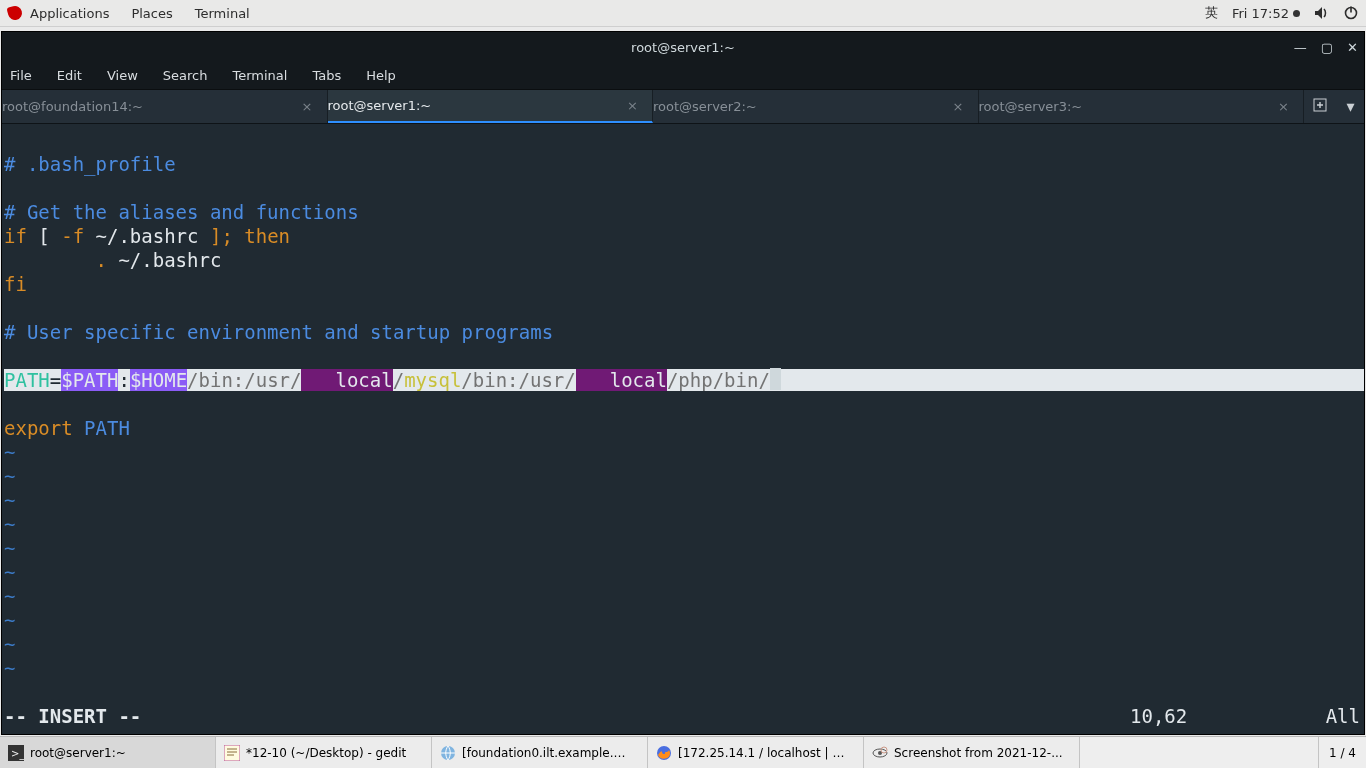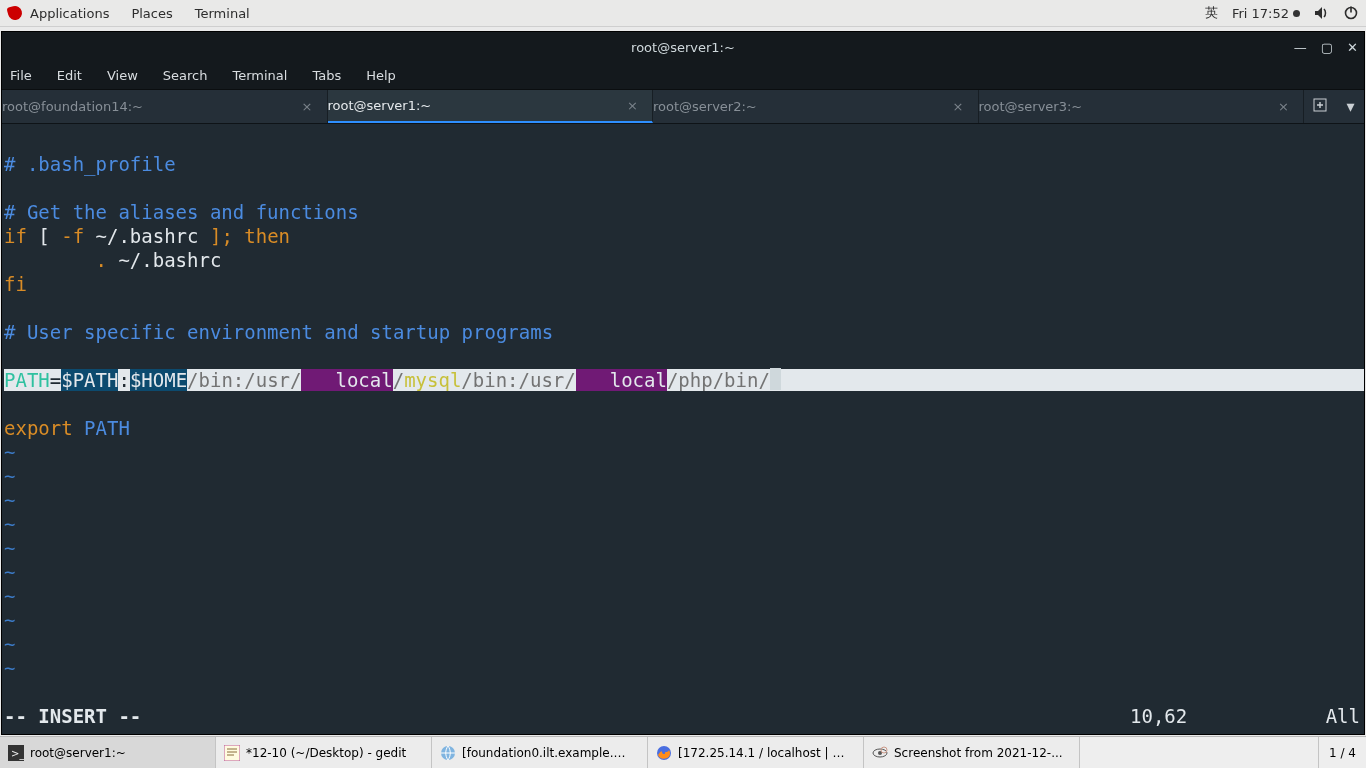--- a/index.html
+++ b/index.html
@@ -24,21 +24,21 @@
   .tab .close{ position:absolute; right:14px; color:#7a828a; font-size:13px;}
   .tabextras { width:60px; display:flex; align-items:center; justify-content:space-around; color:#cbd0d4;}
   
   .editor { flex:1; background:#202a32; font-family:"DejaVu Sans Mono",monospace; font-size:19px; line-height:24px; color:#cfd8dc; padding:4px 2px; white-space:pre; position:relative; overflow:hidden;}
   .c-comment{ color:#4b8be0;}
   .c-cond{ color:#d98c26;}
   .c-plain{ color:#e3e8ec;}
   .hl-path-bg{ background:#e3e8ec; color:#202a32;}
   .sp-path{ color:#2fc1a0; background:#e3e8ec;}
   .sp-eq{ color:#202a32; background:#e3e8ec;}
-  .sp-var{ background:#0c4a6e; color:#e3e8ec;}
+  .sp-var{ background:#8b5cf6; color:#e3e8ec;}
   .sp-colon{ color:#202a32; background:#e3e8ec;}
   .sp-local{ background:#701a75; color:#e3e8ec;padding-left:34px;}
   .sp-mysql{ color:#c7c03a; background:#e3e8ec;}
   .sp-dir{ color:#737373; background:#e3e8ec;}
   .cursor{ display:inline-block; width:11px; background:#cfd8dc; height:22px; vertical-align:-3px;}
   .tilde{ color:#3d7cc9;}
   .statusline{ position:absolute; left:2px; right:4px; bottom:6px; font-family:"DejaVu Sans Mono",monospace; font-size:19px; color:#e3e8ec; display:flex;}
   .statusline .mode{ font-weight:bold;}
   .statusline .gap{ flex:1;}
   .statusline .pos{ width:170px;}

